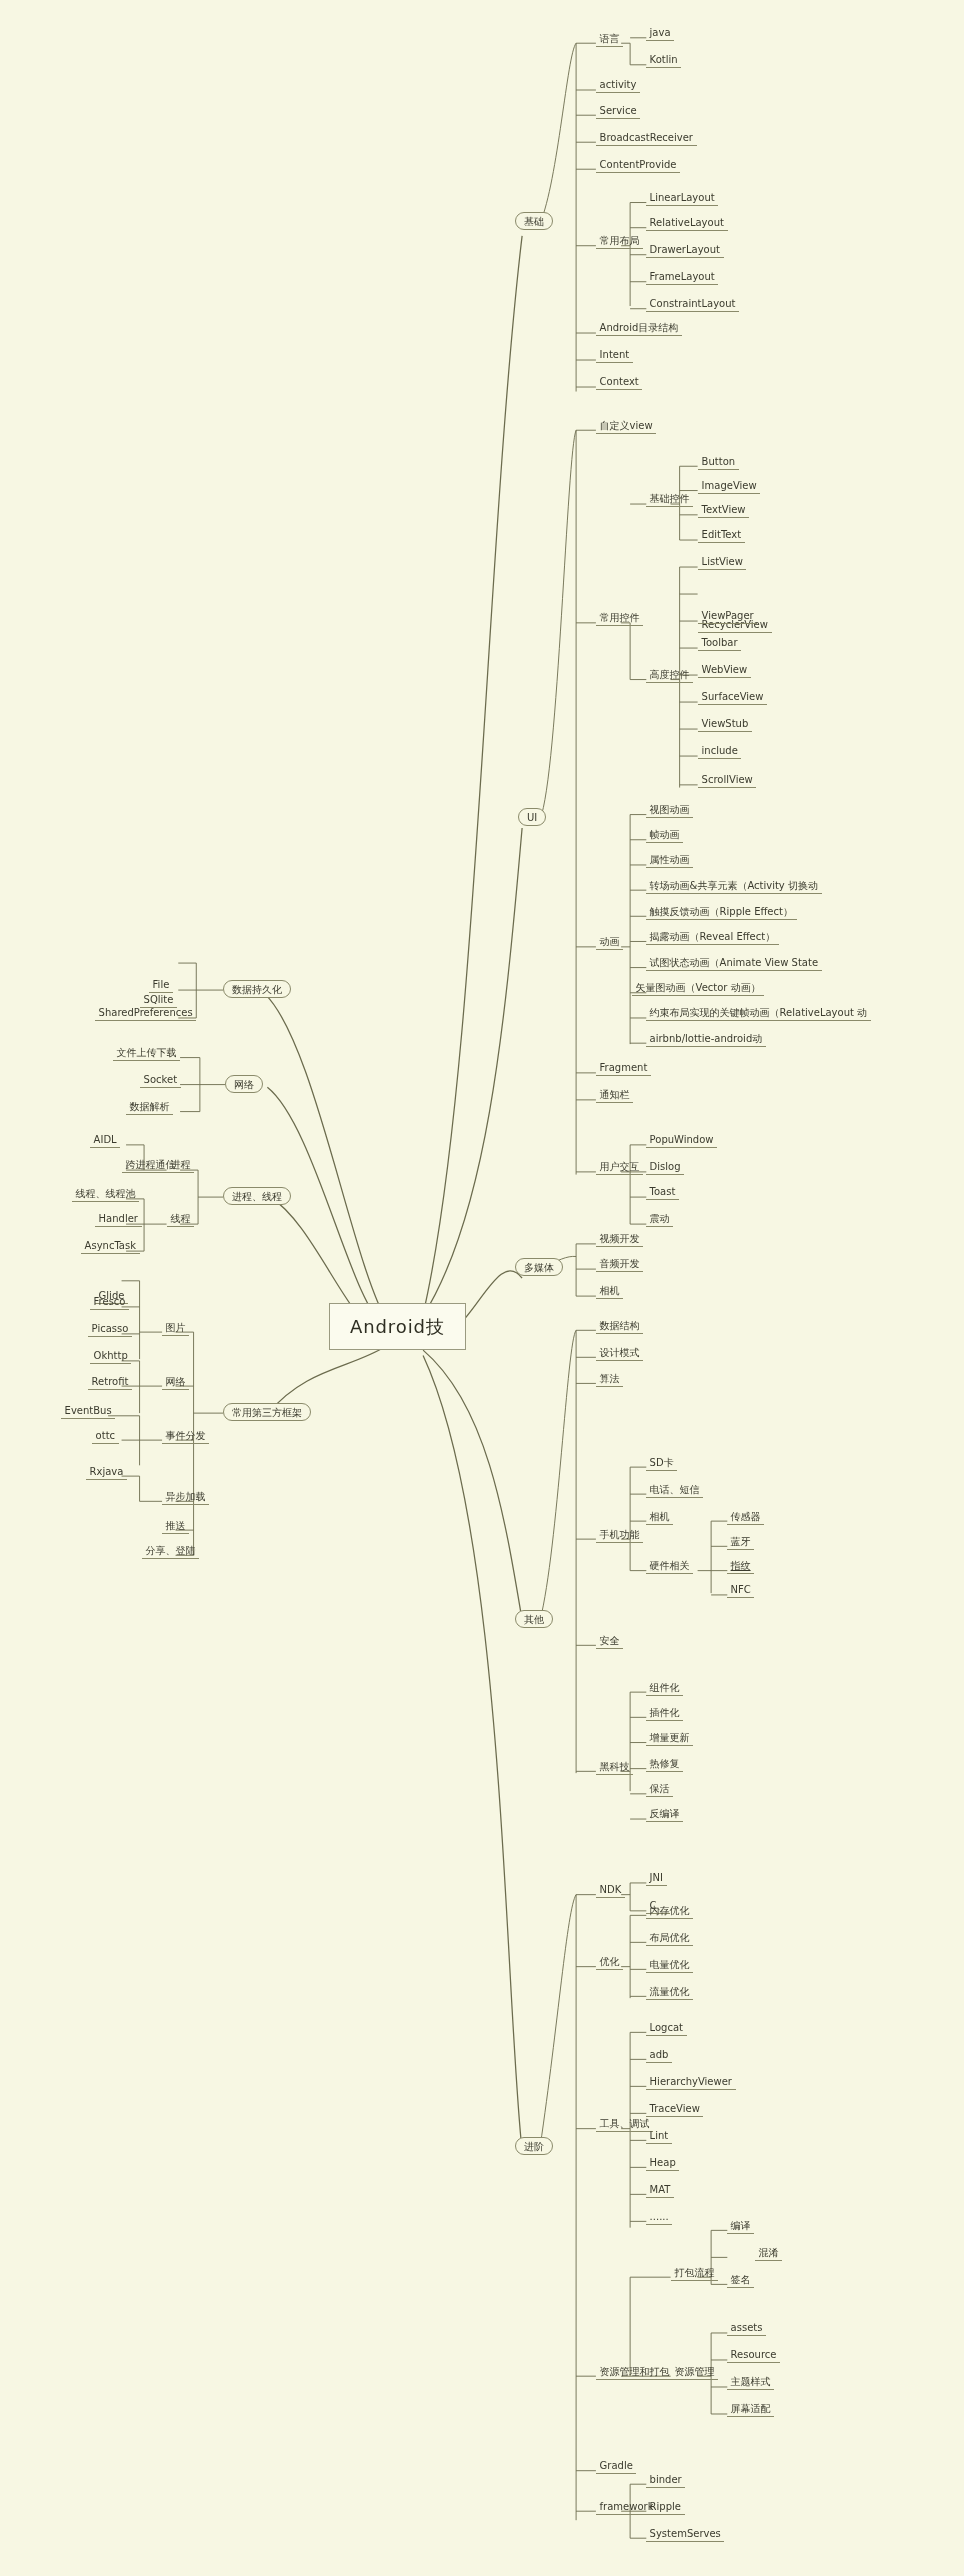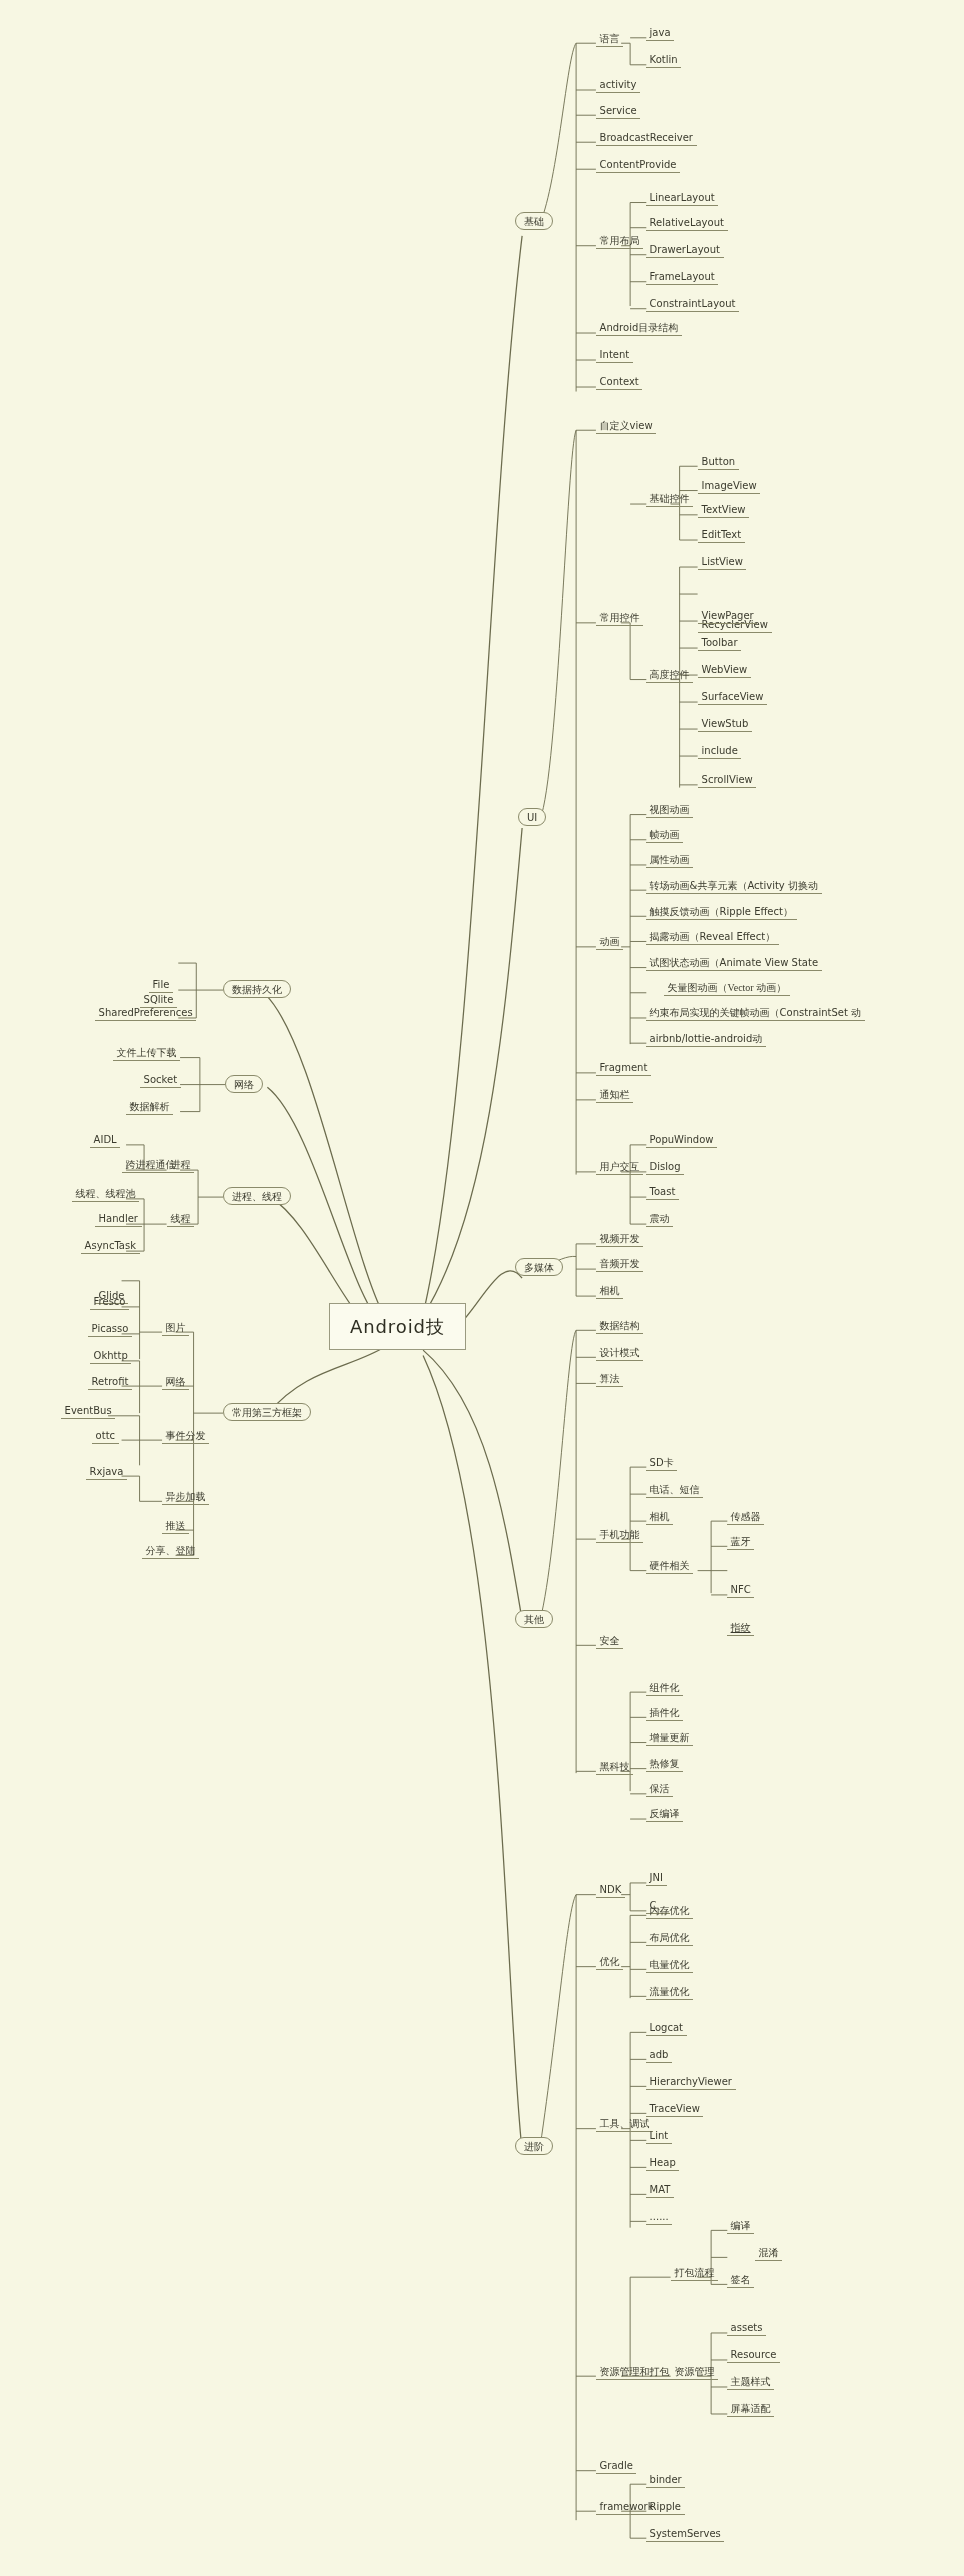--- a/index.html
+++ b/index.html
@@ -307,22 +307,22 @@
 <div class="node lvl-leaf" style="left:698px;top:772px;">ScrollView</div>
 
 <div class="node lvl-leaf" style="left:596px;top:934px;">动画</div>
 <div class="node lvl-leaf" style="left:646px;top:802px;">视图动画</div>
 <div class="node lvl-leaf" style="left:646px;top:827px;">帧动画</div>
 <div class="node lvl-leaf" style="left:646px;top:852px;">属性动画</div>
 <div class="node lvl-leaf" style="left:646px;top:878px;">转场动画&amp;共享元素（Activity 切换动</div>
 <div class="node lvl-leaf" style="left:646px;top:904px;">触摸反馈动画（Ripple Effect）</div>
 <div class="node lvl-leaf" style="left:646px;top:929px;">揭露动画（Reveal Effect）</div>
 <div class="node lvl-leaf" style="left:646px;top:955px;">试图状态动画（Animate View State</div>
-<div class="node lvl-leaf" style="left:664px;top:980px;font-family:Liberation Serif, serif;">矢量图动画（Vector 动画）</div>
-<div class="node lvl-leaf" style="left:646px;top:1005px;">约束布局实现的关键帧动画（ConstraintSet 动</div>
+<div class="node lvl-leaf" style="left:632px;top:980px;">矢量图动画（Vector 动画）</div>
+<div class="node lvl-leaf" style="left:646px;top:1005px;">约束布局实现的关键帧动画（RelativeLayout 动</div>
 <div class="node lvl-leaf" style="left:646px;top:1031px;">airbnb/lottie-android动</div>
 
 <div class="node lvl-leaf" style="left:596px;top:1060px;">Fragment</div>
 <div class="node lvl-leaf" style="left:596px;top:1087px;">通知栏</div>
 <div class="node lvl-leaf" style="left:596px;top:1159px;">用户交互</div>
 <div class="node lvl-leaf" style="left:646px;top:1132px;">PopuWindow</div>
 <div class="node lvl-leaf" style="left:646px;top:1159px;">Dislog</div>
 <div class="node lvl-leaf" style="left:646px;top:1184px;">Toast</div>
 <div class="node lvl-leaf" style="left:646px;top:1211px;">震动</div>
 
@@ -370,21 +370,21 @@
 <div class="node lvl-leaf" style="left:596px;top:1318px;">数据结构</div>
 <div class="node lvl-leaf" style="left:596px;top:1345px;">设计模式</div>
 <div class="node lvl-leaf" style="left:596px;top:1371px;">算法</div>
 <div class="node lvl-leaf" style="left:596px;top:1527px;">手机功能</div>
 <div class="node lvl-leaf" style="left:646px;top:1455px;">SD卡</div>
 <div class="node lvl-leaf" style="left:646px;top:1482px;">电话、短信</div>
 <div class="node lvl-leaf" style="left:646px;top:1509px;">相机</div>
 <div class="node lvl-leaf" style="left:646px;top:1558px;">硬件相关</div>
 <div class="node lvl-leaf" style="left:727px;top:1509px;">传感器</div>
 <div class="node lvl-leaf" style="left:727px;top:1534px;">蓝牙</div>
-<div class="node lvl-leaf" style="left:727px;top:1620px;text-decoration:underline;">指纹</div>
+<div class="node lvl-leaf" style="left:727px;top:1558px;text-decoration:underline;">指纹</div>
 <div class="node lvl-leaf" style="left:727px;top:1582px;">NFC</div>
 <div class="node lvl-leaf" style="left:596px;top:1633px;">安全</div>
 <div class="node lvl-leaf" style="left:596px;top:1759px;">黑科技</div>
 <div class="node lvl-leaf" style="left:646px;top:1680px;">组件化</div>
 <div class="node lvl-leaf" style="left:646px;top:1705px;">插件化</div>
 <div class="node lvl-leaf" style="left:646px;top:1730px;">增量更新</div>
 <div class="node lvl-leaf" style="left:646px;top:1756px;">热修复</div>
 <div class="node lvl-leaf" style="left:646px;top:1781px;">保活</div>
 <div class="node lvl-leaf" style="left:646px;top:1806px;">反编译</div>
 

